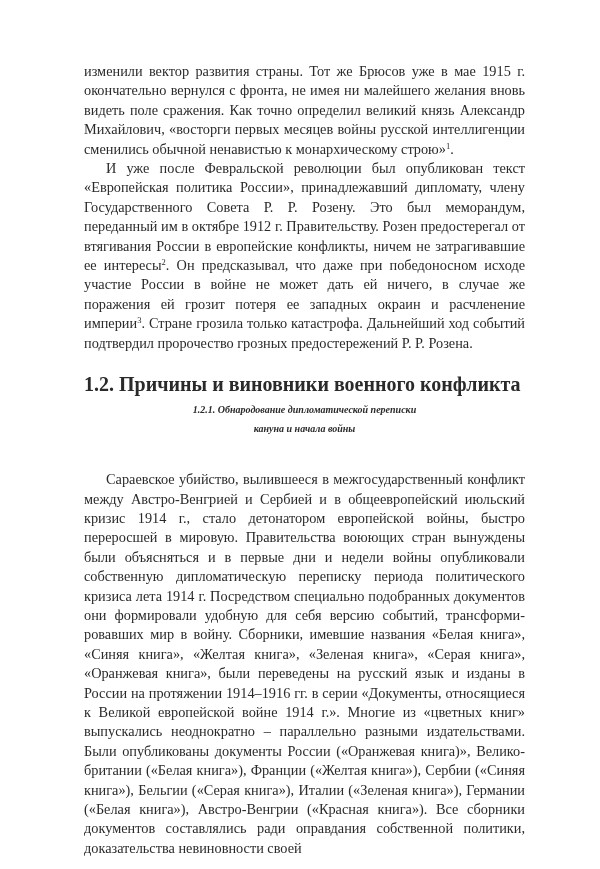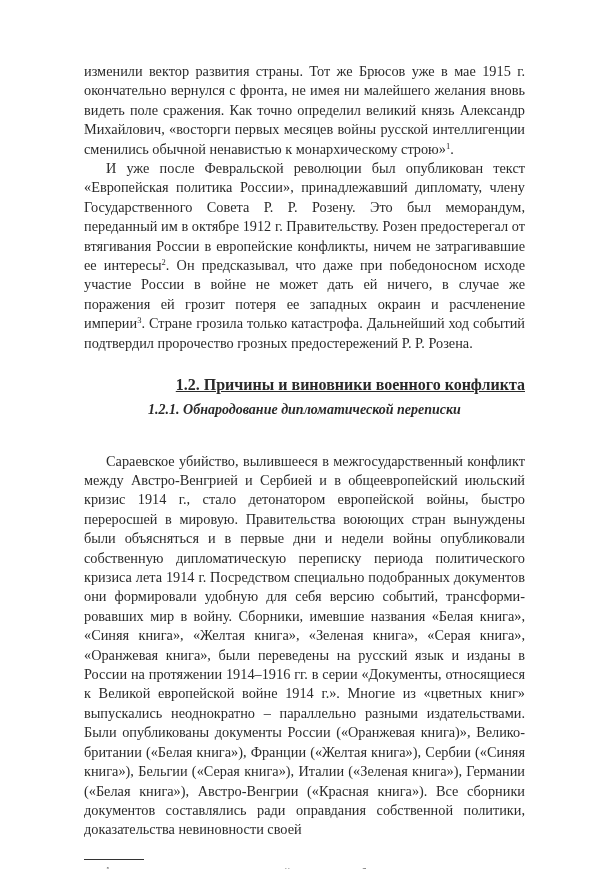--- a/index.html
+++ b/index.html
@@ -33,29 +33,28 @@
     }
     .para .it {
     }
     sup {
       font-size: 8.5px;
       line-height: 0;
       vertical-align: 5px;
     }
     .h2 {
       margin: 22px 0 0 0;
-      font-size: 16px;
+      font-size: 20px;
       line-height: 19px;
       font-weight: bold;
-      text-align: right;
-      text-decoration: underline;
+      text-align: left;
     }
     .h3 {
       margin: 7px 0 0 0;
-      font-size: 14px;
+      font-size: 10px;
       line-height: 18.5px;
       font-weight: bold;
       font-style: italic;
       text-align: center;
     }
     .section-body {
       margin-top: 32px;
     }
     .fn-rule {
       width: 60px;
@@ -84,21 +83,21 @@
 <body>
 
 <div class="page">
 
   <p class="para"><span>изменили вектор развития страны. Тот же Брюсов уже в мае 1915 г. оконча­тельно вернулся с фронта, не имея ни малейшего желания вновь видеть поле сражения. Как точно определил великий князь Александр Михайлович, </span><span class="it">«восторги первых месяцев войны русской интеллигенции сменились обычной нена­вистью к монархическому строю»</span><sup>1</sup><span>.</span></p>
 
   <p class="para indent"><span>И уже после Февральской революции был опубликован текст «Европей­ская политика России», принадлежавший дипломату, члену Государственного Совета Р. Р. Розену. Это был меморандум, переданный им в октябре 1912 г. Правительству. Розен предостерегал от втягивания России в европейские кон­фликты, ничем не затрагивавшие ее интересы</span><sup>2</sup><span>. Он предсказывал, что даже при победоносном исходе участие России в войне не может дать ей ничего, в случае же поражения ей грозит потеря ее западных окраин и расчленение империи</span><sup>3</sup><span>. Стране грозила только катастрофа. Дальнейший ход событий под­твердил пророчество грозных предостережений Р. Р. Розена.</span></p>
 
   <h2 class="h2">1.2. Причины и виновники военного конфликта</h2>
 
-  <h3 class="h3"><span>1.2.1. Обнародование дипломатической переписки</span><br></h3>
+  <h3 class="h3"><span>1.2.1. Обнародование дипломатической переписки</span><br><span>кануна и начала войны</span></h3>
 
   <p class="para indent section-body">Сараевское убийство, вылившееся в межгосударственный конфликт между Австро-Венгрией и Сербией и в общеевропейский июльский кризис 1914 г., стало детонатором европейской войны, быстро переросшей в мировую. Прави­тельства воюющих стран вынуждены были объясняться и в первые дни и не­дели войны опубликовали собственную дипломатическую переписку периода политического кризиса лета 1914 г. Посредством специально подобранных до­кументов они формировали удобную для себя версию событий, трансформи­ровавших мир в войну. Сборники, имевшие названия «Белая книга», «Синяя книга», «Желтая книга», «Зеленая книга», «Серая книга», «Оранжевая книга», были переведены на русский язык и изданы в России на протяжении 1914–1916 гг. в серии «Документы, относящиеся к Великой европейской войне 1914 г.». Многие из «цветных книг» выпускались неоднократно – параллельно разными издатель­ствами. Были опубликованы документы России («Оранжевая книга)», Велико­британии («Белая книга»), Франции («Желтая книга»), Сербии («Синяя книга»), Бельгии («Серая книга»), Италии («Зеленая книга»), Германии («Белая книга»), Австро-Венгрии («Красная книга»). Все сборники документов составлялись ради оправдания собственной политики, доказательства невиновности своей</p>
 
   <div class="fn-rule"></div>
 
   <div>
     <p class="fn first-line-indent"><sup>1</sup> <span class="it">Романов А. М.</span><span> Книга воспоминаний. М.: АСТ; СПб.: Полигон, 2009. С. 299.</span></p>
 
   </div>
 

